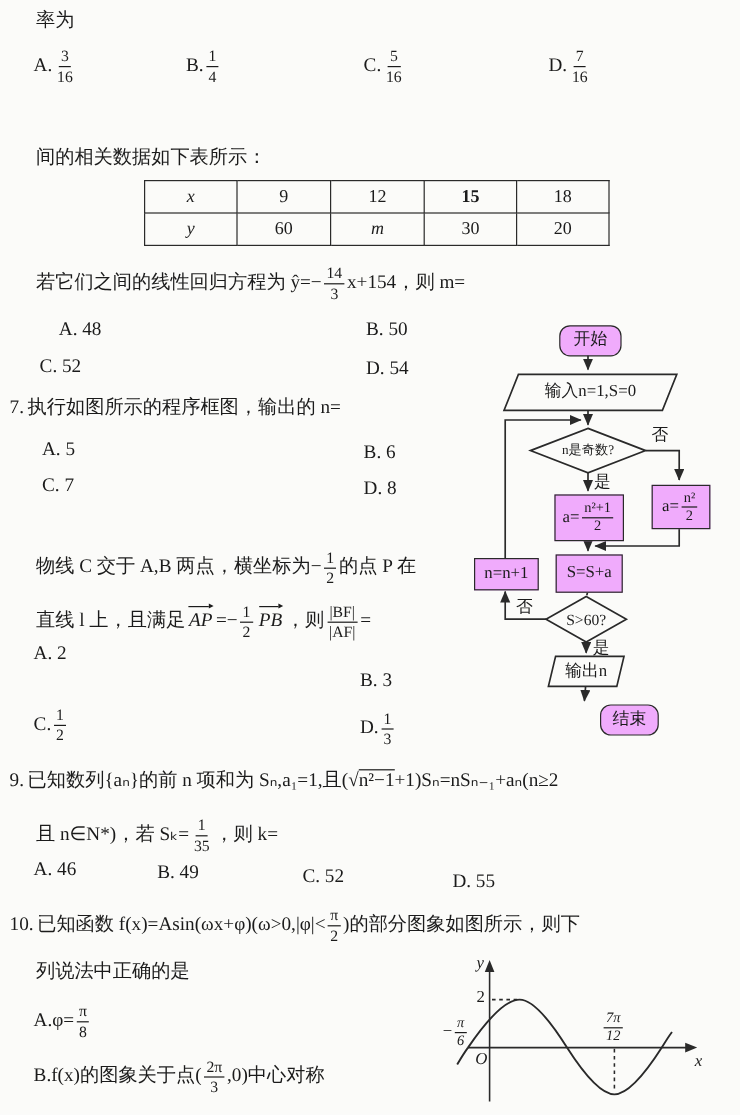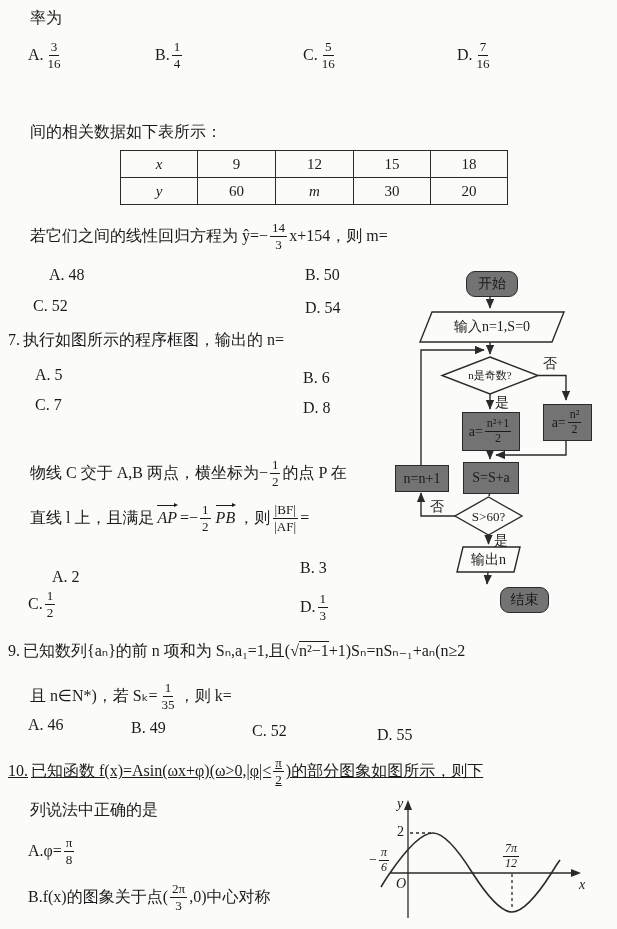--- a/index.html
+++ b/index.html
@@ -22,21 +22,21 @@
         border-left:4px solid currentColor;border-top:2.5px solid transparent;border-bottom:2.5px solid transparent;}
   .rad{border-top:1px solid currentColor;}
   
   .dtable{position:absolute;left:120px;top:150px;border-collapse:collapse;}
   .dtable td{border:1.5px solid #2a2a2a;text-align:center;height:26px;font-size:15px;padding:0;}
   .dtable td.it{font-style:italic;}
   
   .fc{position:absolute;left:388px;top:265px;width:227px;height:358px;}
   .fc svg{position:absolute;left:0;top:0;}
   .fcnode{position:absolute;display:flex;align-items:center;justify-content:center;
-        font-size:14px;line-height:1;background:#737373;}
+        font-size:14px;line-height:1;background:#f0abfc;}
   .fcbox{border:1.5px solid #2a2a2a;}
   .fcround{border:1.5px solid #2a2a2a;border-radius:9px;}
   .fclabel{position:absolute;font-size:14px;line-height:1;}
   .fcnode .frac{font-size:12px;}
   
   .graph{position:absolute;left:355px;top:795px;width:240px;height:134px;}
   .graph svg{position:absolute;left:0;top:0;}
   .glabel{position:absolute;font-size:14px;line-height:1;font-style:italic;}
   .glabel .frac{font-size:12px;font-style:italic;}
   .opt{position:absolute;white-space:nowrap;}
@@ -78,21 +78,21 @@
   </div>
 
   <div class="line" style="left:30px;top:122px;">间的相关数据如下表所示：</div>
 
   <table class="dtable">
     <tbody>
         <tr>
       <td class="it" style="width:76px;">x</td>
       <td style="width:77px;">9</td>
       <td style="width:77px;">12</td>
-      <td style="width:76px;">15</td>
+      <td style="width:76px;font-weight:bold;">15</td>
       <td style="width:76px;">18</td>
     </tr>
     <tr>
       <td class="it">y</td>
       <td>60</td>
       <td class="it">m</td>
       <td>30</td>
       <td>20</td>
     </tr>
   </tbody>
@@ -136,21 +136,21 @@
         <span class="fden">2</span>
       </span>
     <span class="vec">PB</span>
     <span>，则</span>
     <span class="frac">
         <span class="fnum">|BF|</span>
         <span class="fden">|AF|</span>
       </span>
     <span>=</span>
   </div>
-  <div class="opt" style="left:28px;top:568px;margin-left:24px;">
+  <div class="opt" style="left:28px;top:536px;">
     <span>A.</span> <span>2</span>
   </div>
   <div class="opt" style="left:300px;top:559px;">
     <span>B.</span> <span>3</span>
   </div>
   <div class="opt tall line" style="left:28px;top:583px;">
     <span>C.</span>
     <span class="frac">
         <span class="fnum">1</span>
         <span class="fden">2</span>
@@ -173,21 +173,21 @@
         <span class="fnum">1</span>
         <span class="fden">35</span>
       </span>
     <span>，则 k=</span>
   </div>
   <div class="opt" style="left:28px;top:716px;">A. 46</div>
   <div class="opt" style="left:131px;top:719px;">B. 49</div>
   <div class="opt" style="left:252px;top:722px;">C. 52</div>
   <div class="opt" style="left:377px;top:726px;">D. 55</div>
 
-  <div class="line tall" style="left:8px;top:750px;text-decoration:underline;">
+  <div class="line tall" style="left:8px;top:750px;">
     <span class="qnum">10.</span>
       <span>已知函数 f(x)=Asin(ωx+φ)(ω&gt;0,|φ|&lt;</span>
     <span class="frac">
         <span class="fnum">π</span>
         <span class="fden">2</span>
       </span>
     <span>)的部分图象如图所示，则下</span>
   </div>
   <div class="line" style="left:30px;top:800px;">列说法中正确的是</div>
   <div class="line tall" style="left:28px;top:830px;">

